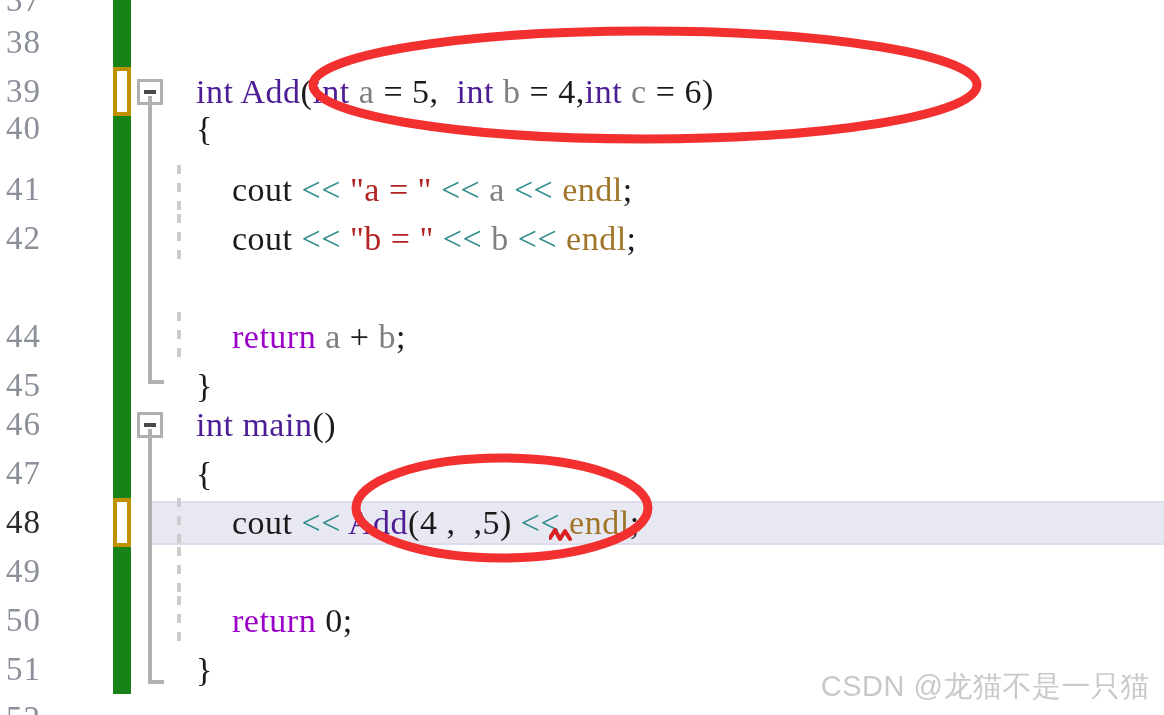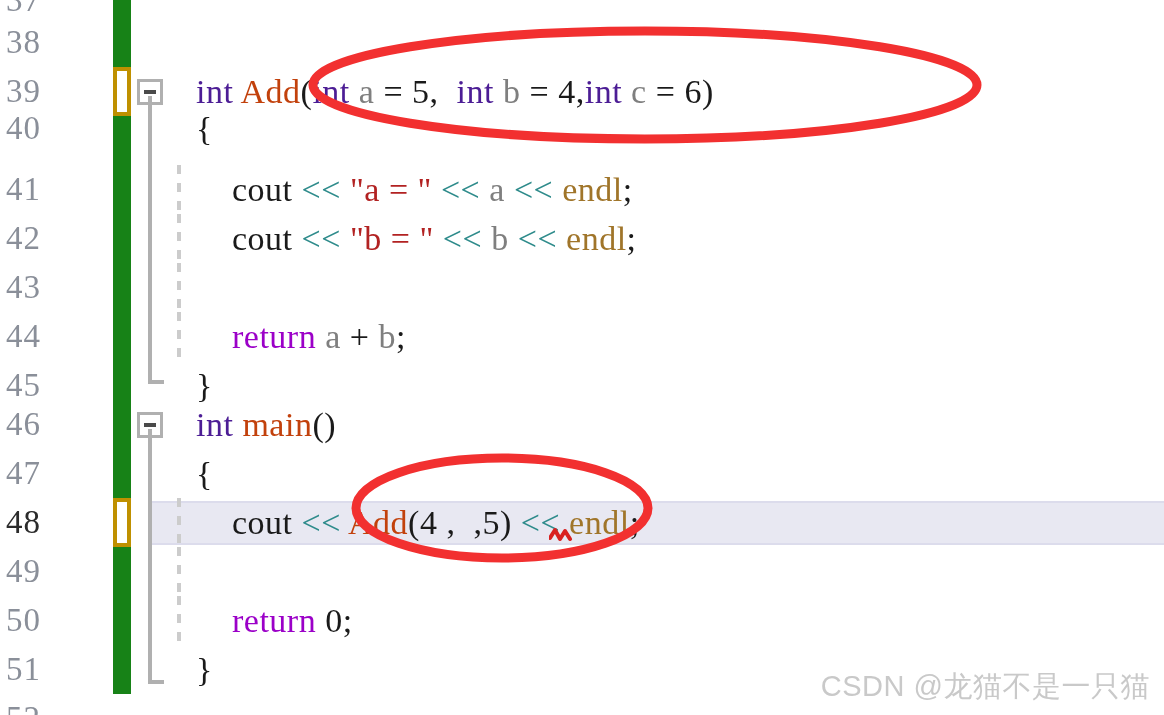--- a/index.html
+++ b/index.html
@@ -114,21 +114,21 @@
     left: 196px; top: 0;
     height: 49px;
     line-height: 49px;
     font-family: "Liberation Serif", "DejaVu Serif", serif;
     font-size: 34px;
     white-space: pre;
     color: #1a1a1a;
     letter-spacing: 0.5px;
   }
   .kw      { color: #4c1d95; margin-top: 48px; }
-  .fn      { color: #c2410c; }
+  .fn      { color: #4c1d95; }
   .ident   { color: #7f7f7f; }
   .str     { color: #b22222; }
   .op      { color: #2e8b8b; }
   .ret     { color: #9b00c8; }
   .num     { color: #1a1a1a; }
   .punct   { color: #1a1a1a; }
   .endl    { color: #a0752a; }
 
   
   .squiggle {
@@ -183,25 +183,20 @@
       <div class="line-row" style="top: 165px;">
         <div class="lineno">41</div>
         <div class="indent-guide" style="top: 0px; height: 49px;"></div>
         <div class="code"><span class="punct">    cout </span><span class="op">&lt;&lt;</span><span class="punct"> </span><span class="str">"a = "</span><span class="punct"> </span><span class="op">&lt;&lt;</span><span class="punct"> </span><span class="ident">a</span><span class="punct"> </span><span class="op">&lt;&lt;</span><span class="punct"> </span><span class="endl">endl</span><span class="punct">;</span></div>
       </div>
       <div class="line-row" style="top: 214px;">
         <div class="lineno">42</div>
         <div class="indent-guide" style="top: 0px; height: 49px;"></div>
         <div class="code"><span class="punct">    cout </span><span class="op">&lt;&lt;</span><span class="punct"> </span><span class="str">"b = "</span><span class="punct"> </span><span class="op">&lt;&lt;</span><span class="punct"> </span><span class="ident">b</span><span class="punct"> </span><span class="op">&lt;&lt;</span><span class="punct"> </span><span class="endl">endl</span><span class="punct">;</span></div>
       </div>
-      <div class="line-row" style="top: 263px;">
-        <div class="lineno">43</div>
-        <div class="indent-guide" style="top: 0px; height: 49px;"></div>
-        <div class="code"></div>
-      </div>
       <div class="line-row" style="top: 312px; padding-left: 44px;">
         <div class="lineno">44</div>
         <div class="indent-guide" style="top: 0px; height: 49px;"></div>
         <div class="code"><span class="punct">    </span><span class="ret">return</span><span class="punct"> </span><span class="ident">a</span><span class="punct"> + </span><span class="ident">b</span><span class="punct">;</span></div>
       </div>
       <div class="line-row" style="top: 361px;">
         <div class="lineno">45</div>
         <div class="code"><span class="punct">}</span></div>
       </div>
       <div class="line-row" style="top: 400px;">

